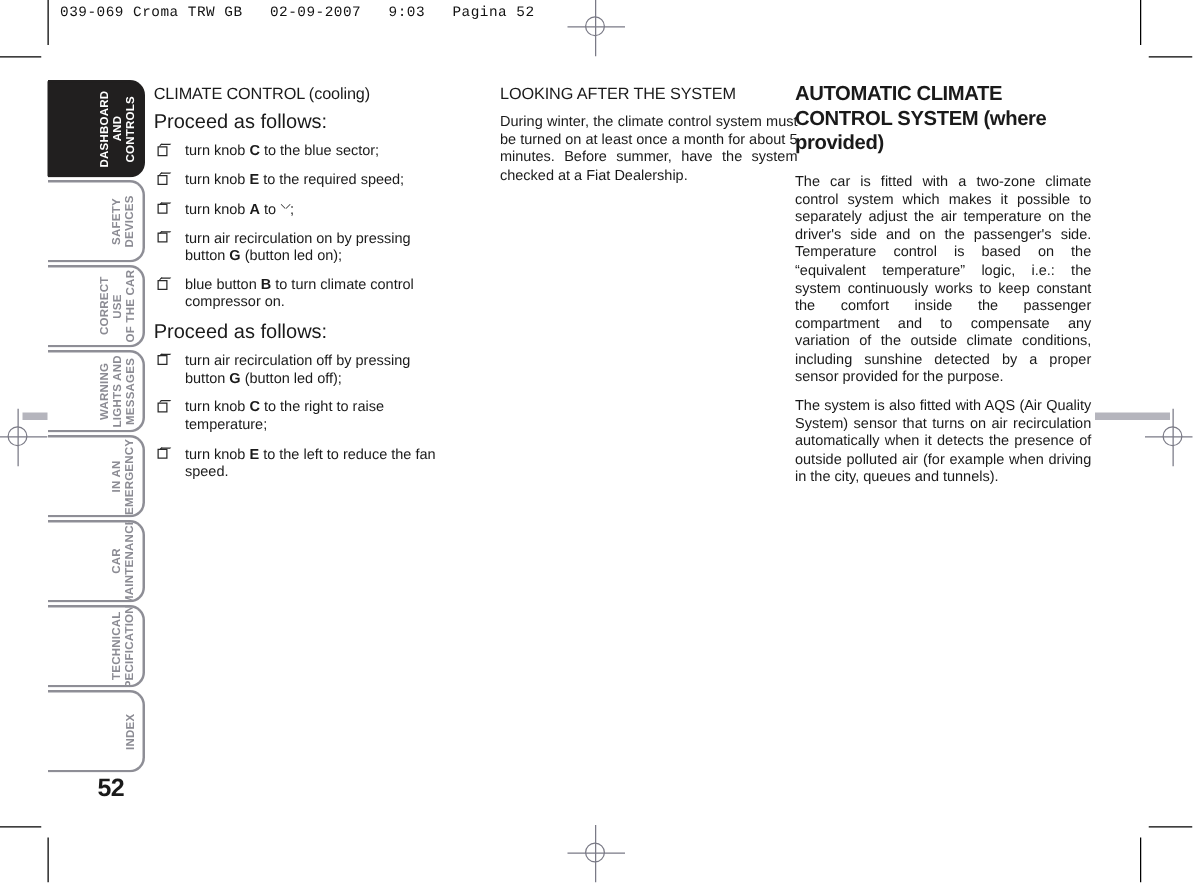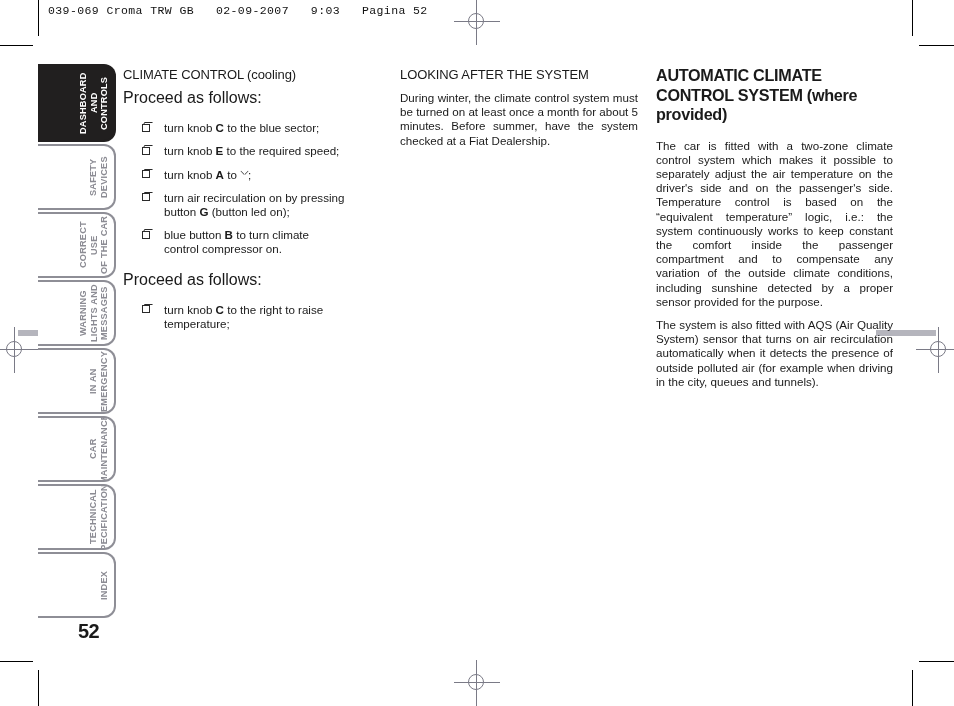--- a/index.html
+++ b/index.html
@@ -116,21 +116,21 @@
     letter-spacing: -0.5px;
   }
 
   
   .col {
     position: absolute;
     top: 66px;
   }
   .col1 { left: 123px; width: 240px; }
   .col2 { left: 372px; width: 238px; margin-left: 28px; }
-  .col3 { left: 656px; width: 237px; }
+  .col3 { left: 636px; width: 237px; }
 
   h1.sec {
     font-size: 13px;
     font-weight: normal;
     line-height: 17px;
     margin: 0 0 8px 0;
     letter-spacing: -0.1px;
   }
   h1.big {
     font-size: 16.2px;
@@ -161,21 +161,21 @@
   p.lead {
     font-size: 16px;
     line-height: 14.2px;
     margin: 0 0 9px 0;
     text-align: left;
   }
   p.body:last-child { margin-bottom: 0; }
 
   ul.bul {
     list-style: none;
-    margin: 16px;
+    margin: 0;
     padding: 0;
   }
   ul.bul li {
     position: relative;
     padding-left: 25px;
     font-size: 11.6px;
     line-height: 14.2px;
     margin-bottom: 9px;
   }
   ul.bul li .mark {
@@ -317,21 +317,29 @@
       <span class="mark"></span>
       <span>blue button </span><b class="k">B</b><span> to turn climate control compressor on.</span>
     </li>
   </ul>
 
   <p class="lead">Proceed as follows:</p>
 
   <ul class="bul">
     <li>
       <span class="mark"></span>
+      <span>turn air recirculation off by pressing button </span><b class="k">G</b><span> (button led off);</span>
+    </li>
+    <li>
+      <span class="mark"></span>
       <span>turn knob </span><b class="k">C</b><span> to the right to raise temperature;</span>
+    </li>
+    <li>
+      <span class="mark"></span>
+      <span>turn knob </span><b class="k">E</b><span> to the left to reduce the fan speed.</span>
     </li>
   </ul>
 </div>
 
 <div class="col col2">
   <h1 class="sec">LOOKING AFTER THE SYSTEM</h1>
   <p class="body">During winter, the climate control system must be turned on at least once a month for about 5 minutes. Before summer, have the system checked at a Fiat Dealership.</p>
 </div>
 
 <div class="col col3">

